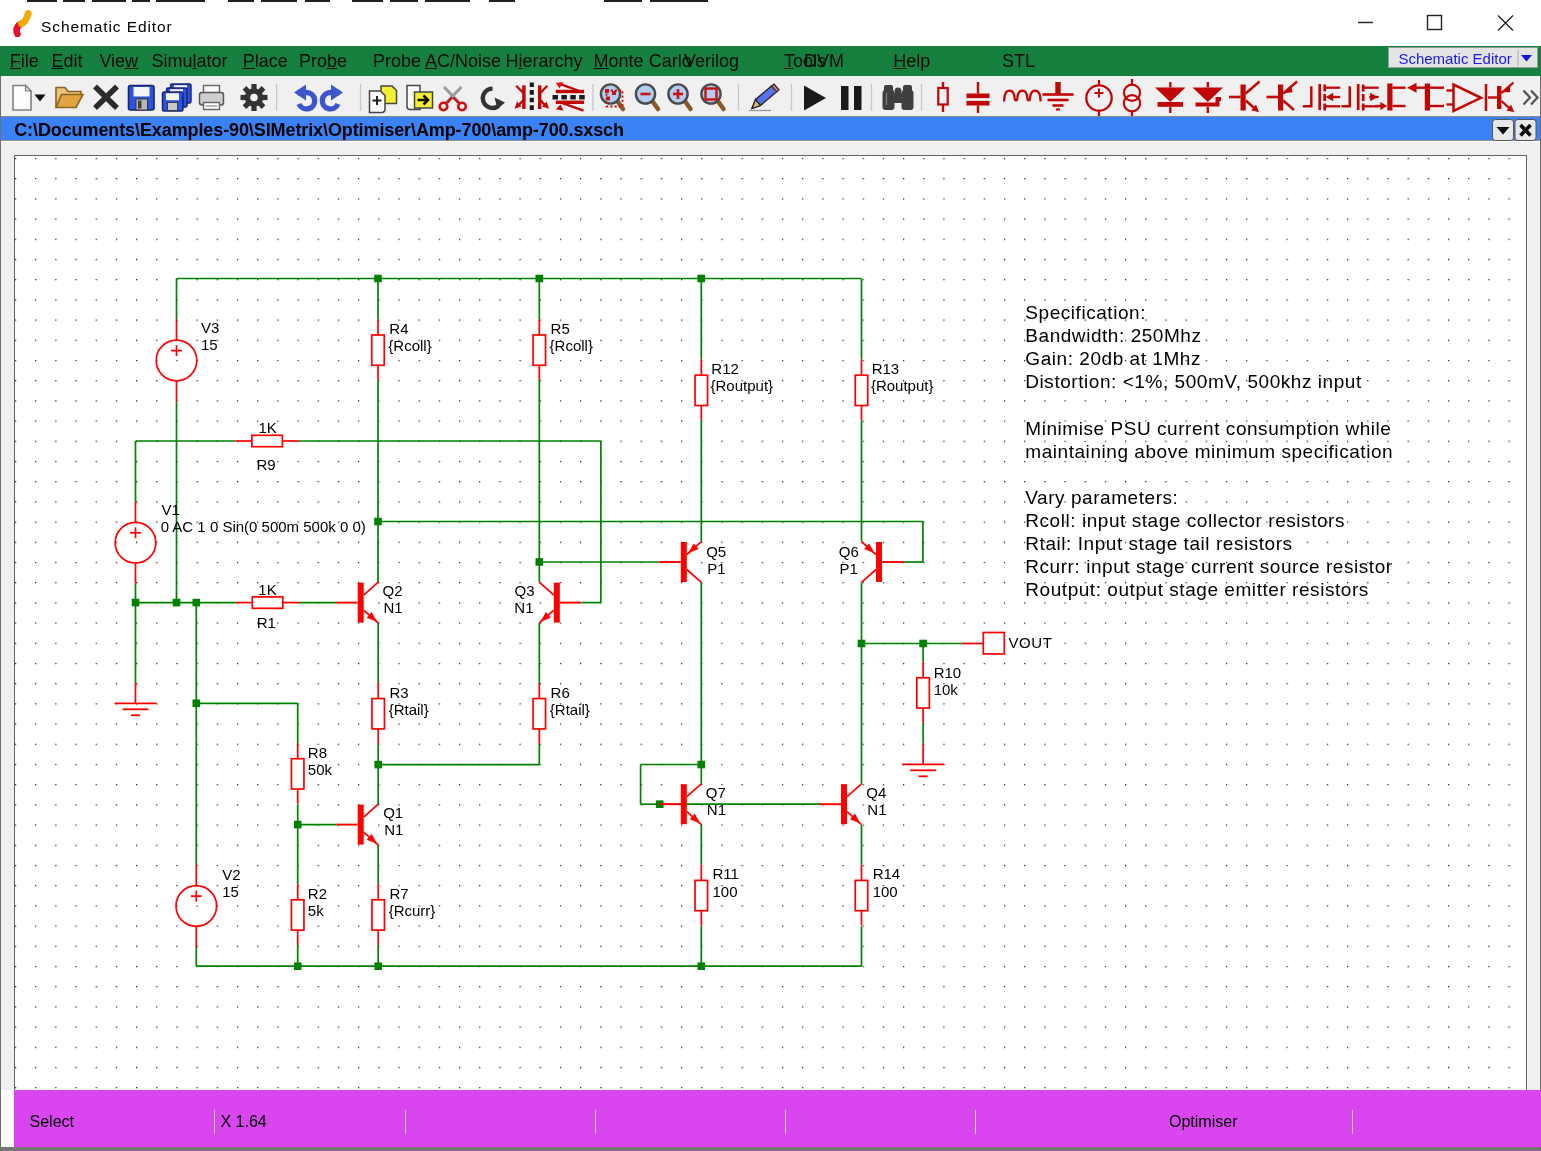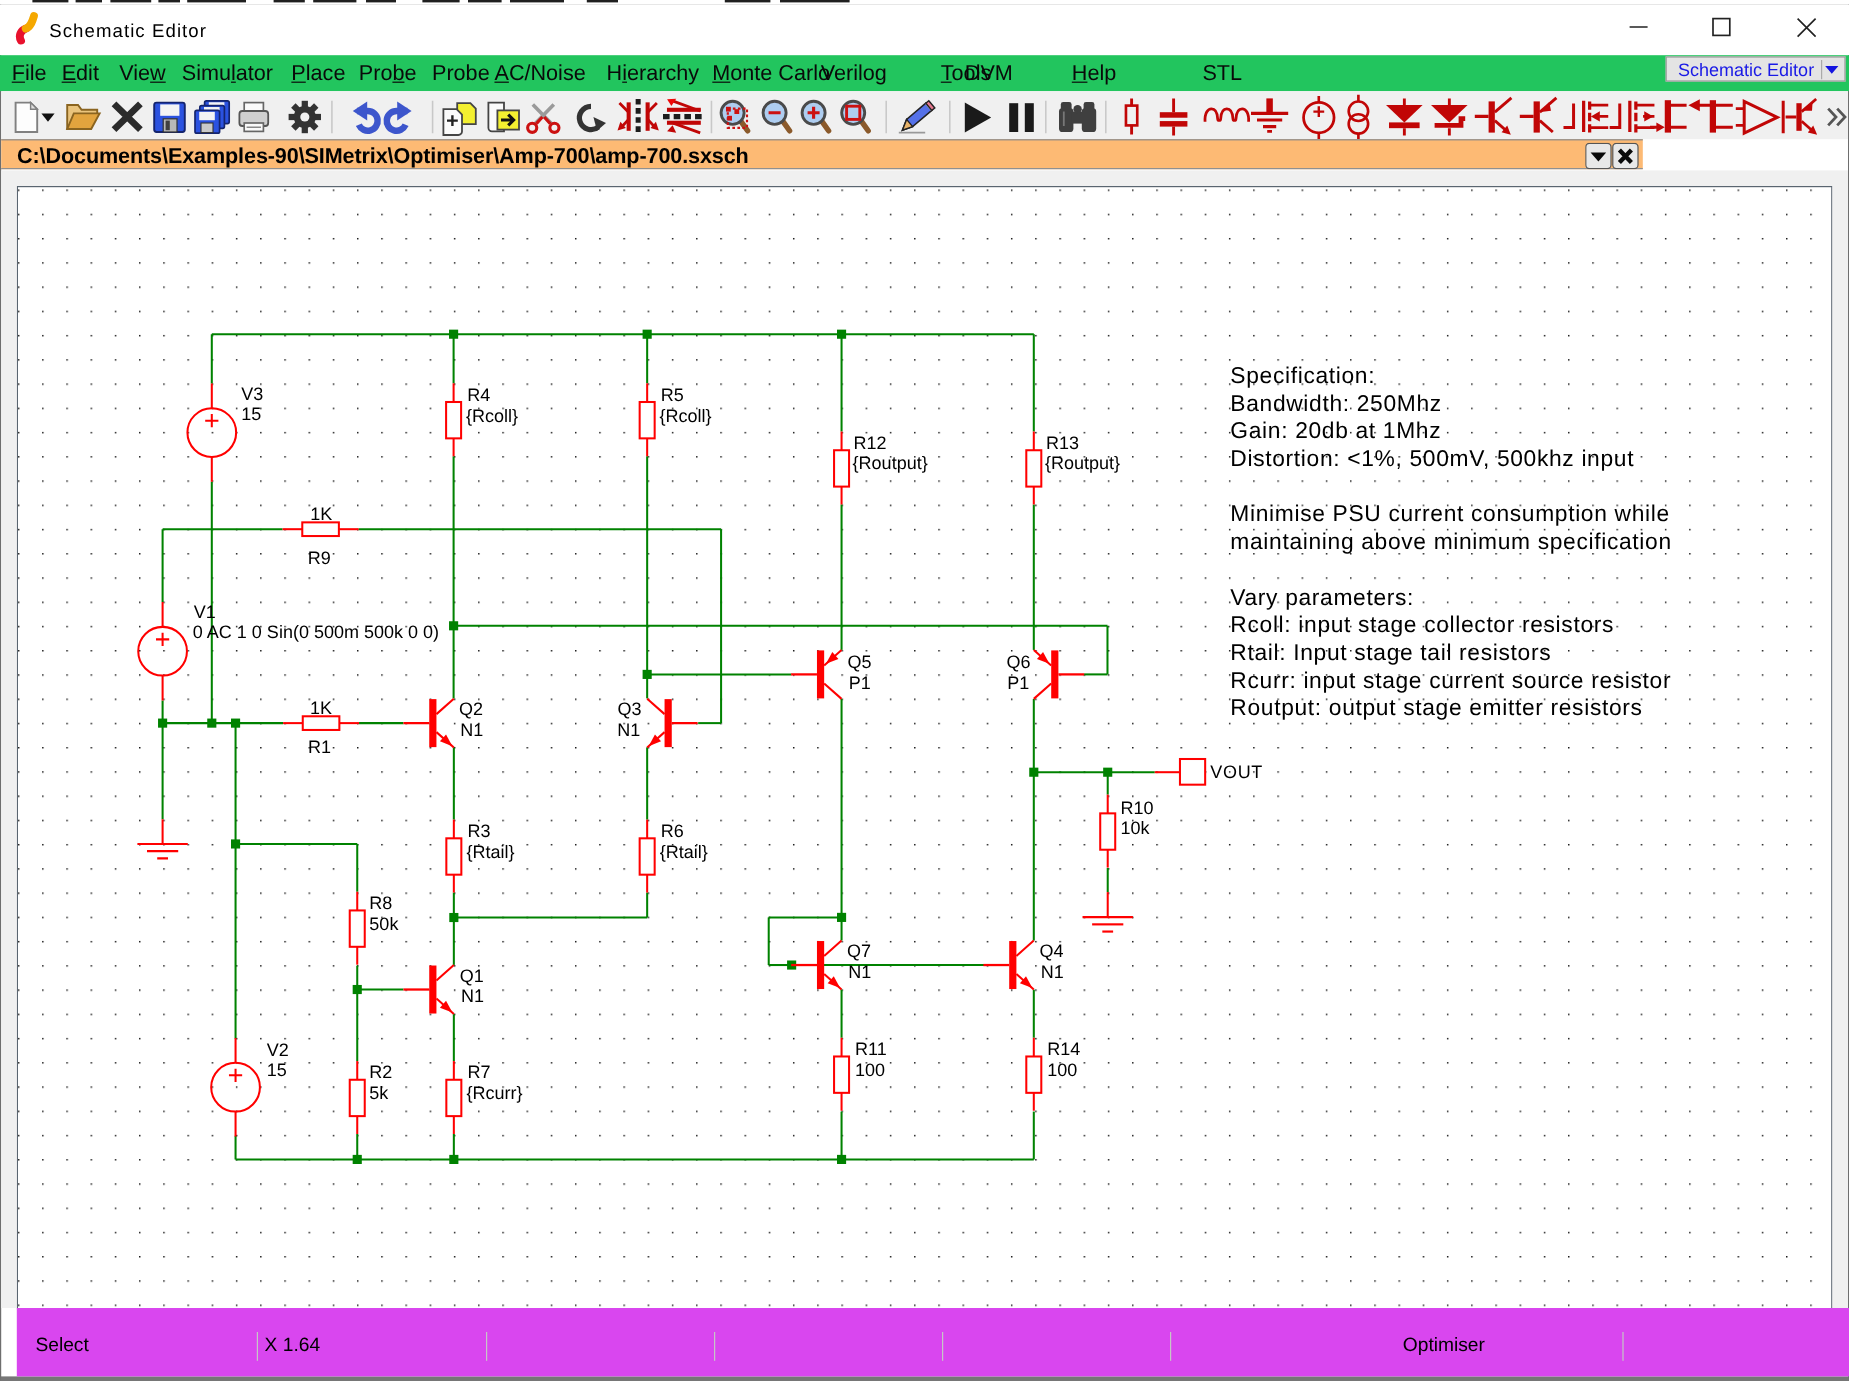--- a/index.html
+++ b/index.html
@@ -1,22 +1,22 @@
 <!DOCTYPE html>
 <html><head><meta charset="utf-8"><style>
 *{margin:0;padding:0;box-sizing:border-box}
 body{width:1541px;height:1151px;font-family:"Liberation Sans",sans-serif;background:#fff;overflow:hidden;position:relative}
 #frame{position:absolute;left:0;top:4px;width:1541px;height:1147px;border:1px solid #6e6e6e;border-bottom:4px solid #767676}
 .frag{position:absolute;top:0;height:2.2px;background:#1f1f1f}
 #title{position:absolute;left:0;top:4px;width:100%;height:42px;background:#fff}
 #title span{position:absolute;left:41px;top:13.5px;font-size:15.5px;letter-spacing:.9px;color:#000}
-#menubar{position:absolute;left:0;top:46px;width:100%;height:30px;background:#22c55e}
+#menubar{position:absolute;left:0;top:46px;width:100%;height:30px;background:#15803d}
 .mi{position:absolute;top:5px;font-size:18px;color:#0a0a0a;white-space:pre}
 #toolbar{position:absolute;left:1px;top:76px;width:1539px;height:40px;background:#f0f0f0}
-#pathbar{position:absolute;left:1px;top:116px;width:1368px;height:25px;background:#fdba74;border-top:1px solid #8a8a8a;border-bottom:1px solid #909090}
+#pathbar{position:absolute;left:1px;top:116px;width:1539px;height:25px;background:#3b82f6;border-top:1px solid #8a8a8a;border-bottom:1px solid #909090}
 #pathbar b{position:absolute;left:13.2px;top:2.5px;font-size:18px;letter-spacing:-0.1px}
 #mid{position:absolute;left:1px;top:142px;width:1539px;height:948px;background:#f0f0f0}
 #status{position:absolute;left:14px;top:1090px;width:1539px;height:57px;background:#d946ef;font-size:16px}
 #status span{position:absolute;top:23px}
 .sep{position:absolute;top:20px;width:1px;height:24px;background:#c6c6c6}
 #combo{position:absolute;left:1388.4px;top:46.5px;width:149.4px;height:21.5px;background:#e4e4e4;border:1px solid #9a9a9a}
 #combo i{position:absolute;left:9px;top:2px;font-style:normal;font-size:15px;color:#1919e6}
 </style></head><body>
 <div class="frag" style="left:27px;width:30px"></div>
 <div class="frag" style="left:63px;width:22px"></div>
@@ -45,21 +45,21 @@
 <rect x="77.5" y="7.5" width="14" height="14" fill="none" stroke="#222" stroke-width="1.4"></rect>
 <path d="M148,7.5 l15,15 M163,7.5 l-15,15" stroke="#222" stroke-width="1.4"></path>
 </svg>
 <div id="menubar">
     <span class="mi" style="left:9.8px"><u>F</u>ile</span>
     <span class="mi" style="left:51.4px"><u>E</u>dit</span>
     <span class="mi" style="left:99.4px">Vie<u>w</u></span>
     <span class="mi" style="left:151.5px">Simu<u>l</u>ator</span>
     <span class="mi" style="left:242.8px"><u>P</u>lace</span>
     <span class="mi" style="left:299px">Pro<u>b</u>e</span>
-    <span class="mi" style="left:360px">Probe <u>A</u>C/Noise</span>
+    <span class="mi" style="left:373px">Probe <u>A</u>C/Noise</span>
     <span class="mi" style="left:505.5px">H<u>i</u>erarchy</span>
     <span class="mi" style="left:593.6px"><u>M</u>onte Carlo</span>
     <span class="mi" style="left:684px">Verilog</span>
     <span class="mi" style="left:784px"><u>T</u>ools</span>
     <span class="mi" style="left:804px">DVM</span>
     <span class="mi" style="left:893.2px"><u>H</u>elp</span>
     <span class="mi" style="left:1002px">STL</span>
   </div>
 <div id="combo">
     <i>Schematic Editor</i>

